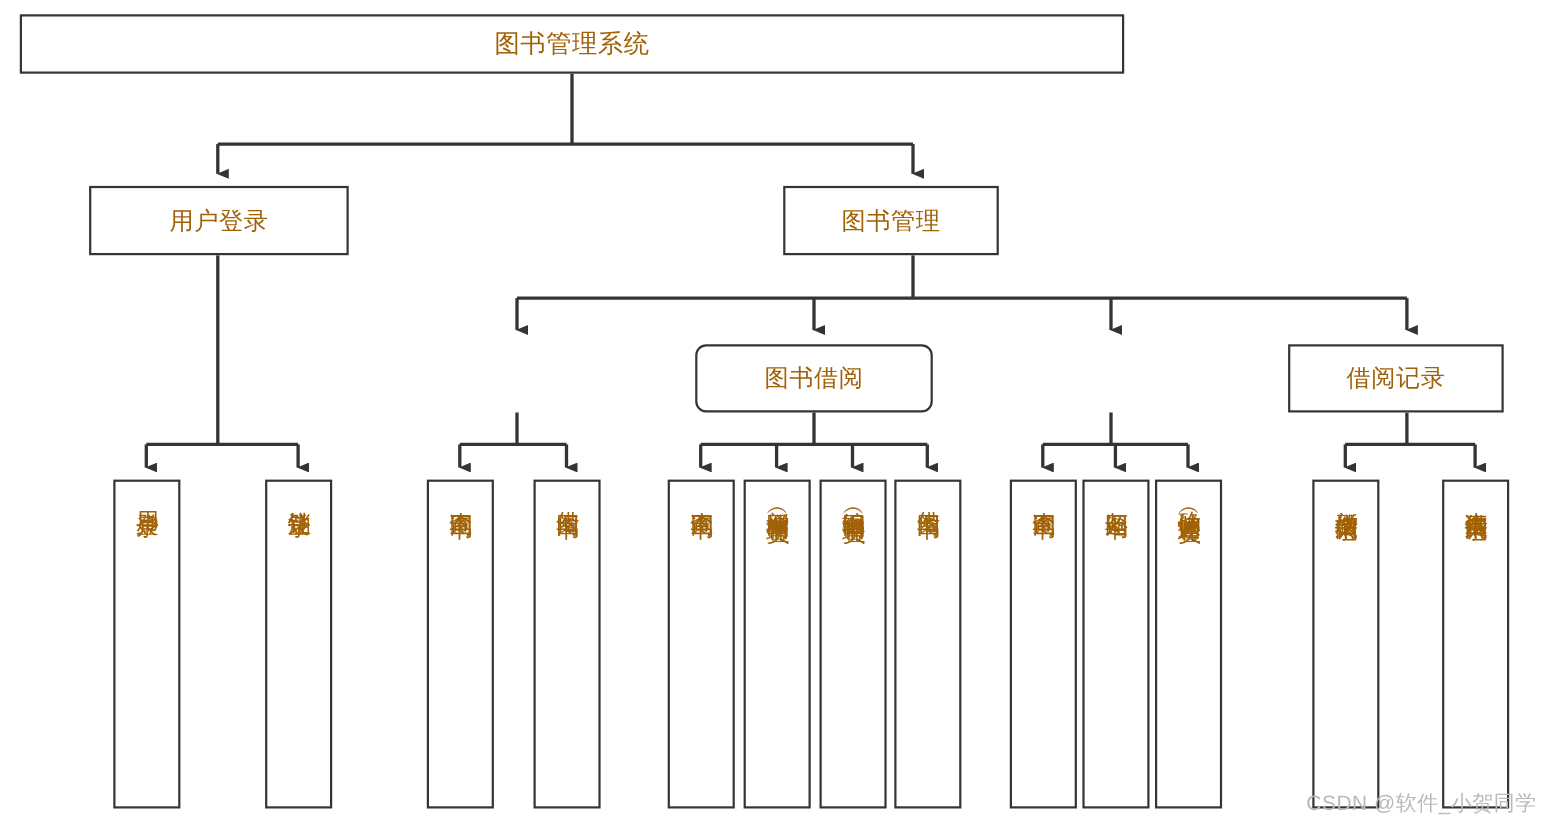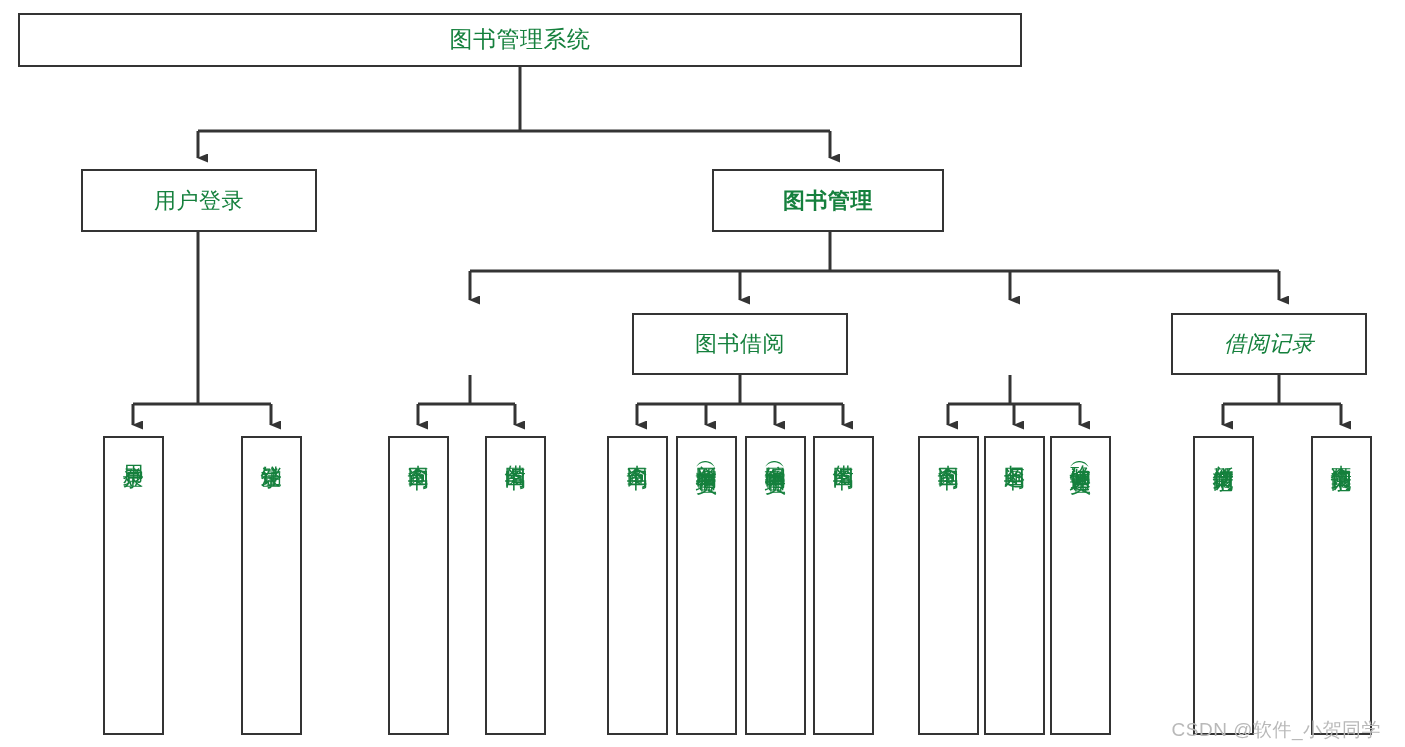--- a/index.html
+++ b/index.html
@@ -22,21 +22,21 @@
   }
   .node{
     position:absolute;
     box-sizing:border-box;
     background:#ffffff;
     border:2.5px solid #343434;
     display:flex;
     align-items:center;
     justify-content:center;
     text-align:center;
-    color:#15803d;
+    color:#a16207;
   }
   .node .lbl{
     display:block;
     line-height:1.18;
     letter-spacing:0.5px;
   }
   .node.h .lbl{
     font-size:22px;
   }
   .node.root .lbl{
@@ -49,21 +49,21 @@
   .node.v .lbl{
     writing-mode:vertical-rl;
     text-orientation:upright;
     font-size:21px;
     line-height:1.30;
     letter-spacing:1.5px;
     white-space:nowrap;
   }
   .watermark{
     position:absolute;
-    right:24px;
+    right:8px;
     bottom:4px;
     font-size:19px;
     color:#b9b9b9;
     letter-spacing:0.5px;
     white-space:nowrap;
     user-select:none;
   }
 </style>
 </head>
 <body>
@@ -120,28 +120,28 @@
     </g>
   </svg>
 
   <div class="node root h" style="left:18px;top:13px;width:1004px;height:54px;">
     <span class="lbl">图书管理系统</span>
   </div>
 
   <div class="node h" style="left:81px;top:169px;width:236px;height:63px;">
     <span class="lbl">用户登录</span>
   </div>
-  <div class="node h" style="left:712px;top:169px;width:232px;height:63px;font-weight:bold;">
+  <div class="node h" style="left:712px;top:169px;width:196px;height:63px;">
     <span class="lbl">图书管理</span>
   </div>
 
-  <div class="node h" style="left:632px;top:313px;width:216px;height:62px;">
+  <div class="node h" style="left:632px;top:313px;width:216px;height:62px;border-radius:10px;">
     <span class="lbl">图书借阅</span>
   </div>
-  <div class="node h" style="left:1171px;top:313px;width:196px;height:62px;font-style:italic;">
+  <div class="node h" style="left:1171px;top:313px;width:196px;height:62px;">
     <span class="lbl">借阅记录</span>
   </div>
 
   <div class="node v" style="left:103px;top:436px;width:61px;height:299px;">
     <span class="lbl">用户登录</span>
   </div>
   <div class="node v" style="left:241px;top:436px;width:61px;height:299px;">
     <span class="lbl">注销登录</span>
   </div>
 

